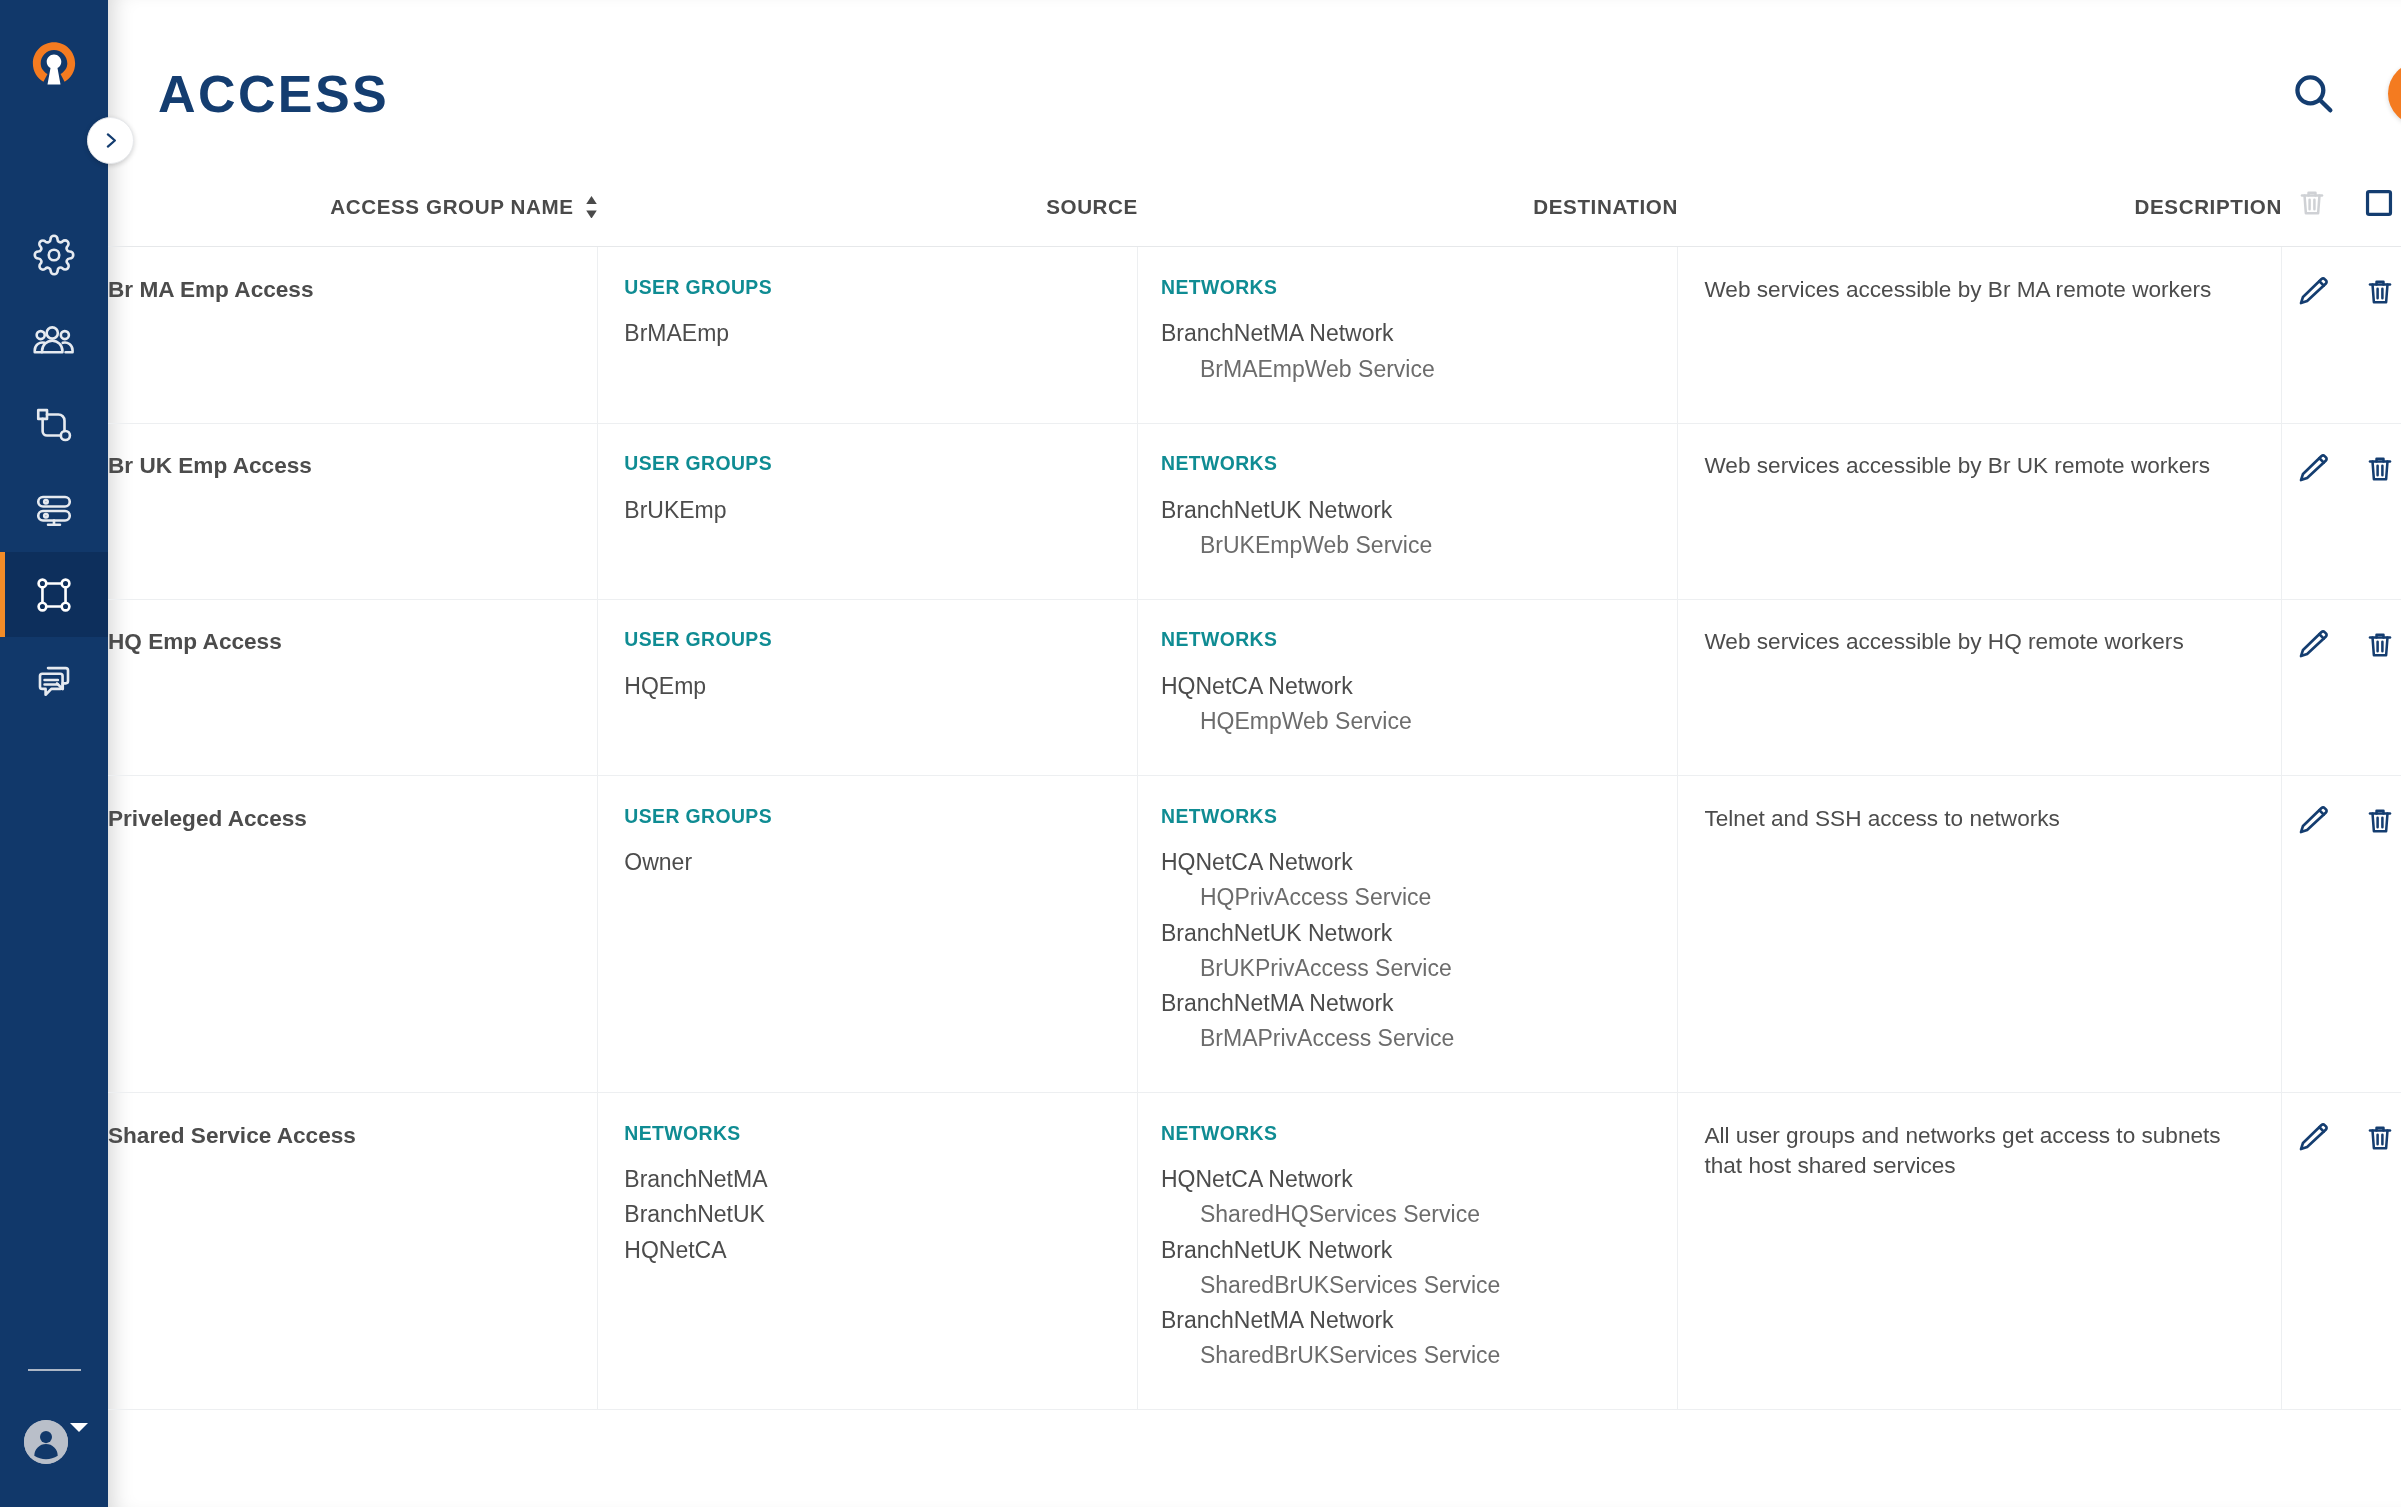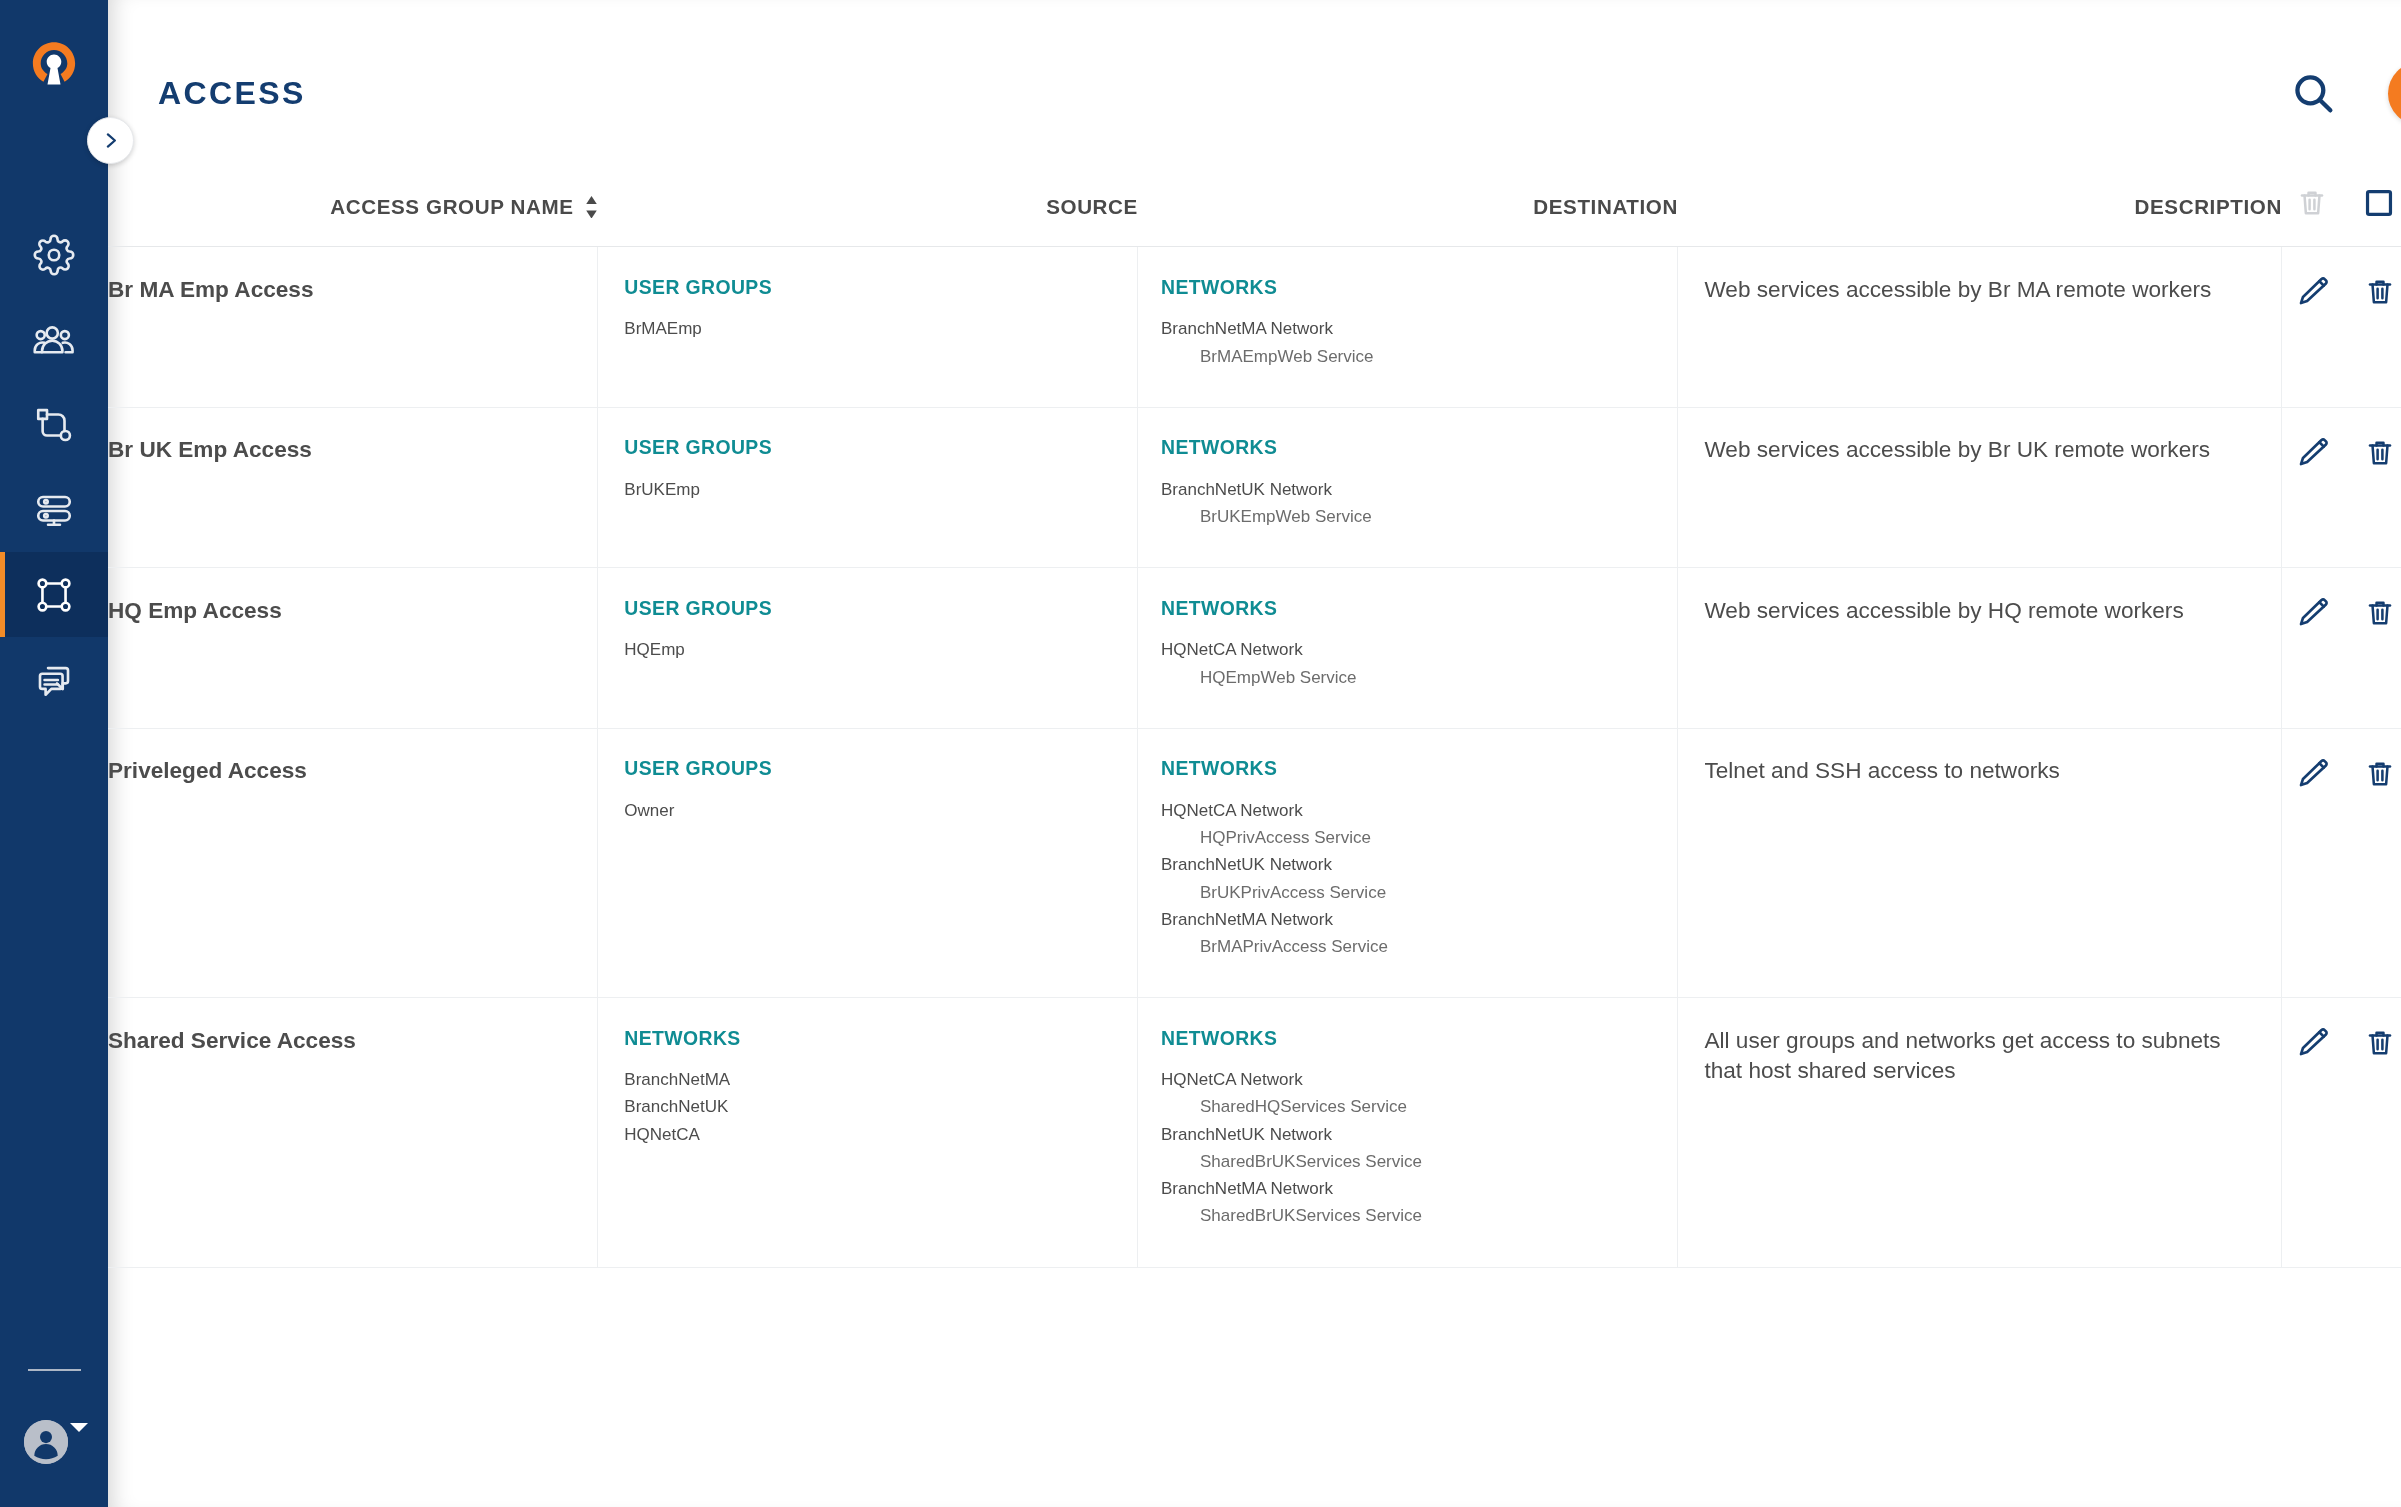--- a/index.html
+++ b/index.html
@@ -66,21 +66,21 @@
     flex: 1 1 auto; height: 1508px; position: relative;
     background: #ffffff;
     box-shadow: inset 18px 0 21px -13px rgba(0,0,0,.16);
   }
 
   .topbar {
     height: 187px; display: flex; align-items: center;
     padding: 0 58px 0 50px;
   }
   .page-title {
-    font-size: 32px; font-weight: bold; color: #143D70;
+    font-size: 52px; font-weight: bold; color: #143D70;
     letter-spacing: 2.4px;
   }
   .topbar-actions { margin-left: auto; display: flex; align-items: center; gap: 50px; }
   .search-btn { width: 50px; height: 50px; cursor: pointer; display:flex; align-items:center; justify-content:center; }
   .search-btn svg { width: 47px; height: 47px; }
   .add-btn {
     width: 63px; height: 63px; border-radius: 50%;
     background: #F47B20; display:flex; align-items:center; justify-content:center;
     cursor: pointer; box-shadow: 0 1.6px 4.8px rgba(0,0,0,.15);
   }
@@ -125,21 +125,21 @@
   .tbl tbody td.td-name { border-left: none; font-weight: bold; }
   .tbl tbody td.td-src  { padding-left: 26px; }
   .tbl tbody td.td-dst  { padding-left: 22.6px; }
   .tbl tbody td.td-desc { padding-left: 26px; padding-right: 39px; border-right: 1.6px solid #EDEFF1; }
   .tbl tbody td.td-act  { border-right: none; padding-left: 14.5px; }
 
   .group-label {
     font-size: 19.4px; font-weight: bold; color: #0F8C93;
     letter-spacing: 0.4px; margin-bottom: 18px;
   }
-  .entry { font-size: 17px; color: #4C4C4C; margin-bottom: 4.8px; }
+  .entry { font-size: 23px; color: #4C4C4C; margin-bottom: 4.8px; }
   .entry.net { color: #4C4C4C; }
   .entry.svc { padding-left: 39px; color: #6C6C6C; }
   .desc-text { font-size: 22.6px; color: #4C4C4C; line-height: 1.34; }
 
   .actions { display: flex; align-items: flex-start; gap: 35px; padding-top: 1.6px; }
   .act-ico { width: 32px; height: 32px; cursor: pointer; display:block; }
   .act-ico svg { width: 32px; height: 32px; display:block; }
   .act-ico.dim svg { opacity: .42; }
 </style>
 </head>

